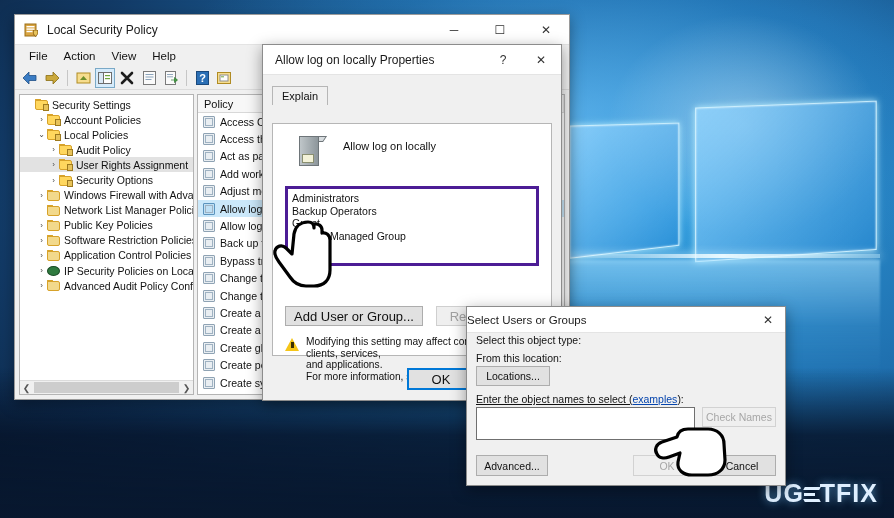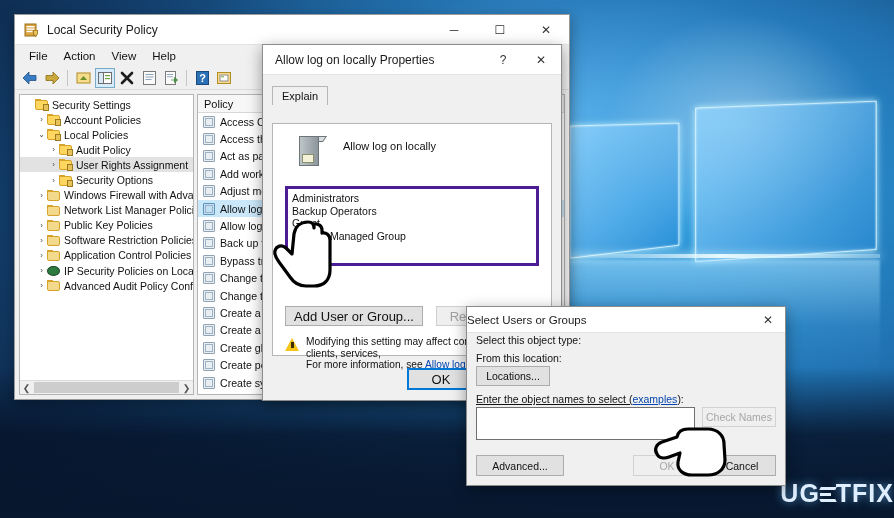--- a/index.html
+++ b/index.html
@@ -44,21 +44,21 @@
     background: linear-gradient(to right, rgba(220,245,255,0.2), rgba(235,250,255,0.98), rgba(200,240,255,0.5));
     box-shadow: 0 0 10px rgba(200,240,255,0.9);
   }
   #desk-bottom {
     position:absolute; left:0; bottom:0; width:894px; height:150px;
     background: linear-gradient(to bottom, rgba(8,28,55,0.0), rgba(6,20,42,0.85) 45%, #08182f 100%);
   }
 
   
   #watermark {
-    position:absolute; right:0; bottom:10px;
+    position:absolute; right:16px; bottom:10px;
     font-size:25px; font-weight:bold; letter-spacing:1px;
     color:#dfefff; text-shadow:0 0 8px rgba(120,200,255,.65);
     display:flex; align-items:center; font-family:"Liberation Sans", sans-serif;
   }
   #watermark .wm-e { display:inline-block; position:relative; width:16px; height:22px; }
   #watermark .wm-e i {
     position:absolute; left:0; height:3px; width:16px; background:#dfefff; display:block;
   }
   #watermark .wm-e i:nth-child(1){ top:4px;  transform: skewX(-28deg); }
   #watermark .wm-e i:nth-child(2){ top:10px; width:11px; }
@@ -587,20 +587,21 @@
       <div class="btn disabled" style="min-width:76px;">Remove</div>
     </div>
 
     <div id="prop-warn">
       <div id="warn-icon">
           <div class="tri"></div>
           <div class="bang"></div>
         </div>
       <div id="warn-text">
         <div>Modifying this setting may affect compatibility with clients, services,</div>
+        <div>and applications.</div>
         <div>
           <span>For more information, see </span><a href="#">Allow log on locally</a><span>. (Q8</span>
         </div>
       </div>
     </div>
   </div>
 
   <div id="prop-footer">
     <div class="btn default">OK</div>
     <div class="btn">Cancel</div>
@@ -622,21 +623,21 @@
 
   <div class="sd-label" style="margin-top:7px;">
     <u>Enter the object names to select (</u><a href="#">examples</a><span>):</span>
   </div>
   <div class="sd-row" style="align-items:flex-start;">
     <div id="sd-textarea" style="flex:1 1 auto;"></div>
     <div class="sd-btn disabled">Check Names</div>
   </div>
 
   <div id="sd-footer">
-    <div class="sd-btn" style="width:88px;">Advanced...</div>
+    <div class="sd-btn" style="width:72px;">Advanced...</div>
     <div style="flex:1 1 auto;"></div>
     <div class="sd-btn disabled">OK</div>
     <div class="sd-btn" style="margin-left:7px;">Cancel</div>
   </div>
 </div>
 
 <div class="hand" style="left:270px; top:218px;">
   <svg width="75" height="72" viewBox="0 0 75 72">
     <path d="M38 4 C30 4 25 9 24 16 L22 36 L16 30 C12 26 6 28 5 33 C4 37 6 40 9 44
              L20 59 C24 65 29 68 36 68 L44 68 C54 68 60 62 60 52 L60 22

